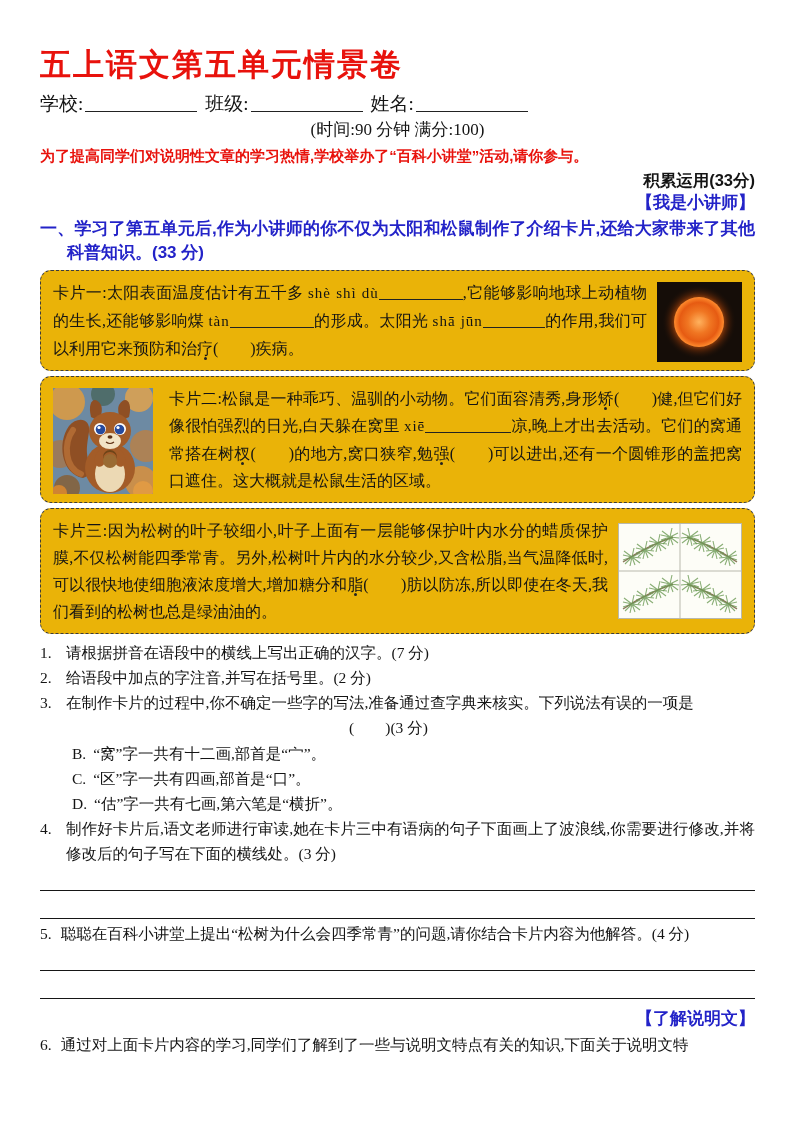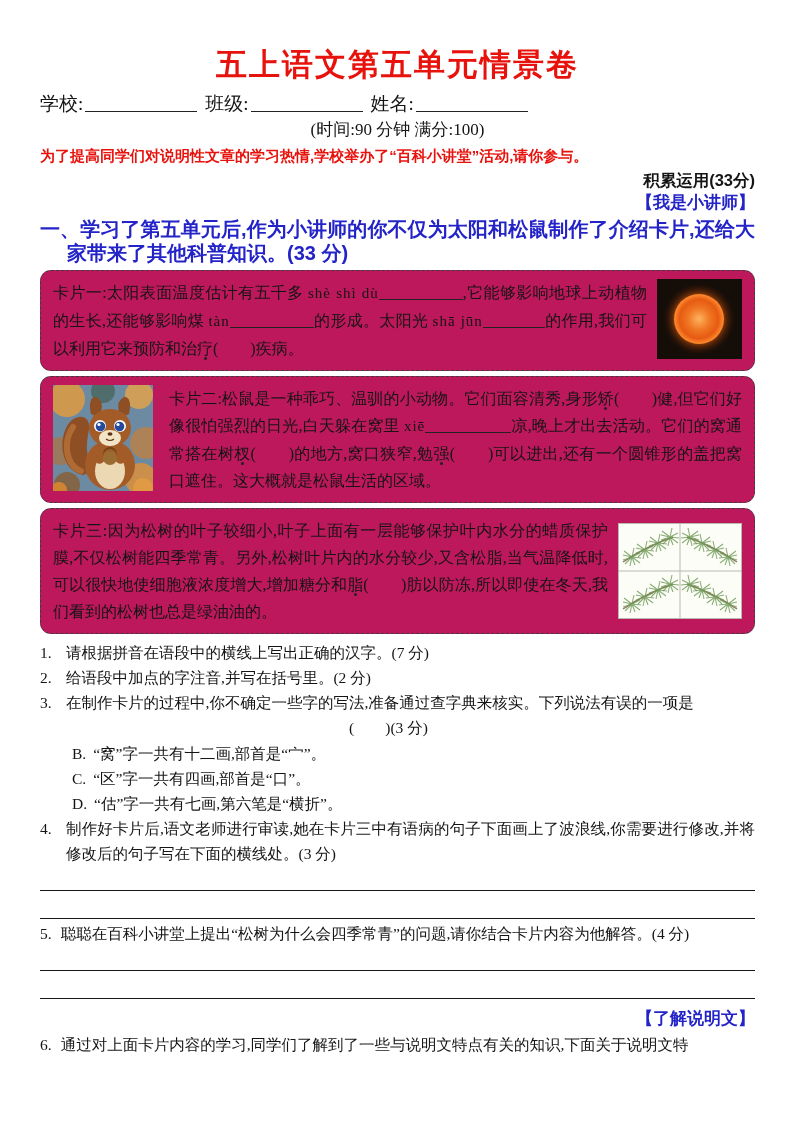--- a/index.html
+++ b/index.html
@@ -2,45 +2,45 @@
 <html style="--accent-red: #e8120c; --accent-blue: #2323c8; --text-color: #141414;"><head>
 <meta charset="utf-8">
 <style>
   html,body{margin:0;padding:0;background:#fff;}
   .page{
     width:793px;height:1121px;box-sizing:border-box;
     padding:45px 38px 0 40px;background:#fff;overflow:hidden;position:relative;
     font-family:"Liberation Serif","DejaVu Serif",serif;color:var(--text-color,#111);
   }
   .title{
-    margin:0;text-align:center;font-size:31px;line-height:40px;font-weight:bold;
+    margin:0;text-align:left;font-size:31px;line-height:40px;font-weight:bold;
     color:var(--accent-red,#e8120c);font-family:"Liberation Sans","DejaVu Sans",sans-serif;
     letter-spacing:2px;
   }
   .info-row{margin-top:7px;text-align:left;font-size:19px;line-height:24px;}
   .h-blank{display:inline-block;width:112px;height:15px;border-bottom:1.5px solid #222;
     margin:0 8px 0 2px;vertical-align:-2px;}
   .h-blank:last-child{margin-right:0;}
   .time-row{margin-top:2px;text-align:center;font-size:17px;line-height:24px;}
   .notice{
     margin-top:4px;text-align:left;font-size:15px;line-height:20px;font-weight:bold;
     color:var(--accent-red,#e8120c);font-family:"Liberation Sans","DejaVu Sans",sans-serif;
   }
   .sec-title{margin-top:3px;text-align:right;font-size:16.5px;line-height:22px;font-weight:bold;
     font-family:"Liberation Sans","DejaVu Sans",sans-serif;}
   .banner{text-align:right;font-size:17px;line-height:23px;font-weight:bold;
     color:var(--accent-blue,#2323c8);font-family:"Liberation Sans","DejaVu Sans",sans-serif;}
   .banner2{margin-top:8px;}
   .big-q{
-    margin-top:3px;font-size:20px;line-height:24px;font-weight:bold;
+    margin-top:3px;font-size:17px;line-height:24px;font-weight:bold;
     color:var(--accent-blue,#2323c8);font-family:"Liberation Sans","DejaVu Sans",sans-serif;
     text-align:justify;padding-left:27px;text-indent:-27px;
   }
   .card{display:flex;border:1.5px dashed #3c3c3c;border-radius:11px;padding:8px 12px;
-    margin-top:5px;align-items:flex-start;background:#be185d;}
+    margin-top:5px;align-items:flex-end;background:#eab308;}
   .card-text{flex:1;font-size:16px;line-height:27px;text-align:justify;}
   .card-img{flex:none;}
   .card1 .card-img{margin-left:10px;}
   .card2 .card-text{margin-left:16px;}
   .card3 .card-img{margin-left:10px;align-self:center;}
   .seg-pinyin{font-size:15px;letter-spacing:1px;}
   .seg-blank{display:inline-block;border-bottom:1.3px solid #222;height:14px;vertical-align:-2px;}
   .seg-dot{position:relative;}
   .seg-dot::after{content:"";position:absolute;left:50%;margin-left:-1.5px;bottom:-3px;
     width:3px;height:3px;border-radius:50%;background:#222;}

